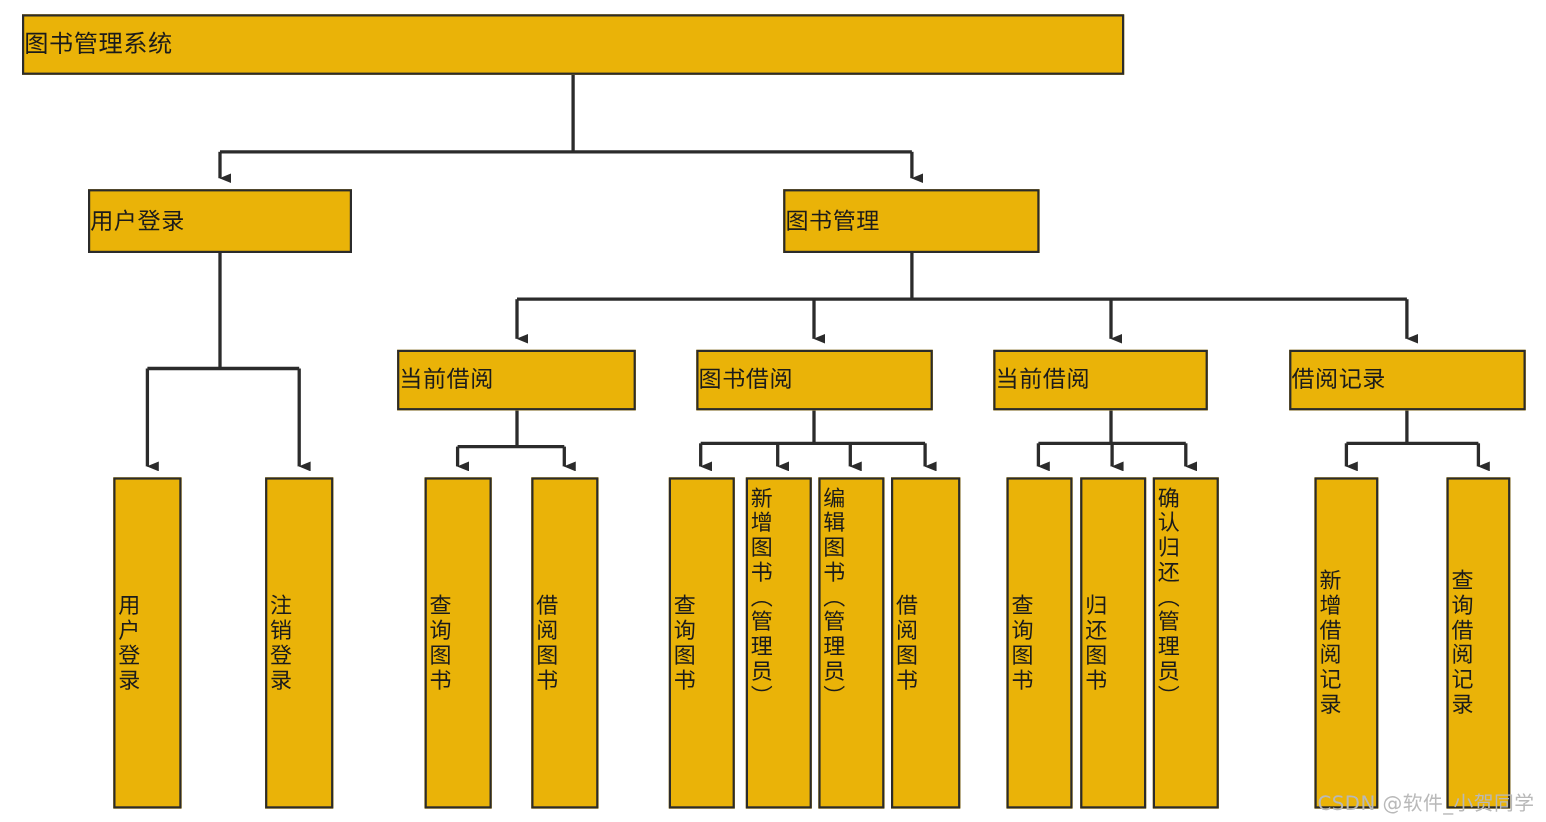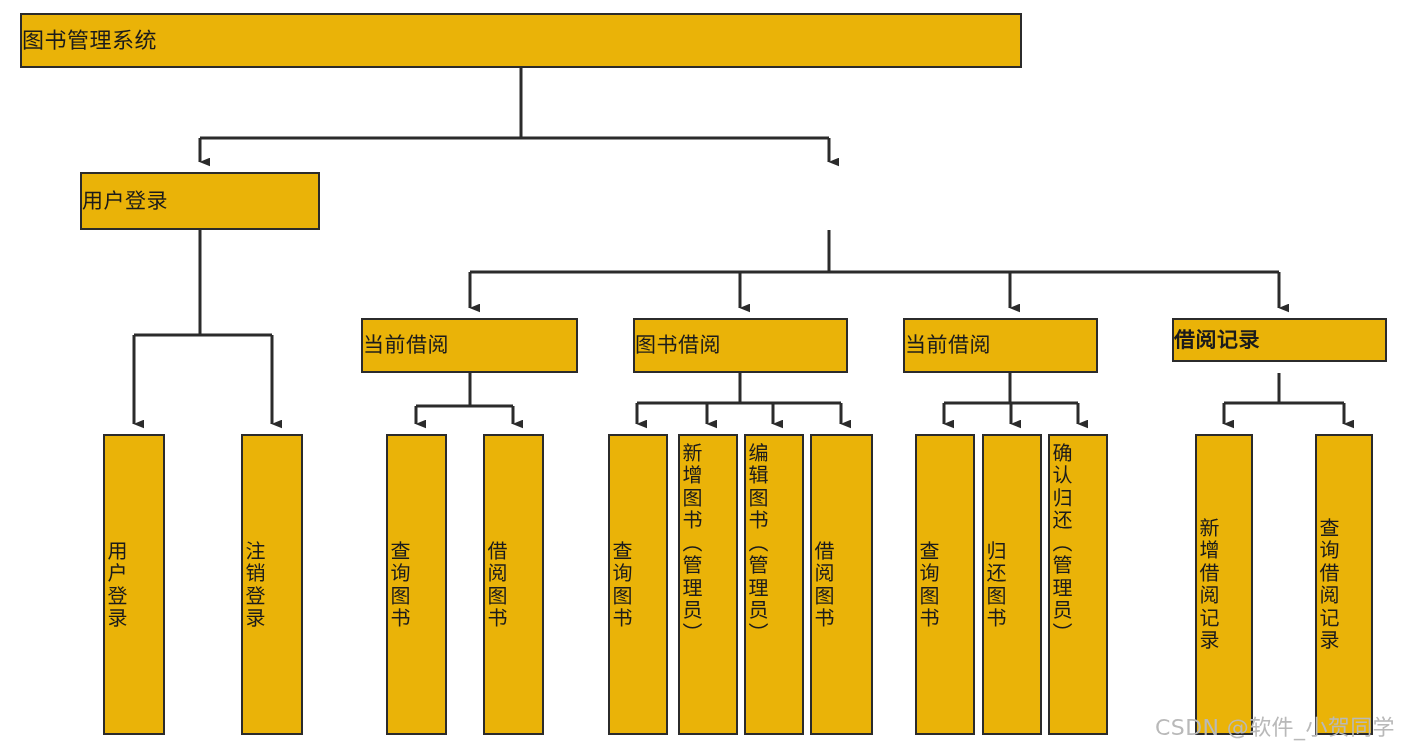--- a/index.html
+++ b/index.html
@@ -61,21 +61,21 @@
     line-height: 1.05;
   }
   .node.vertical.centered {
     align-items: center;
     padding-top: 0;
   }
   #watermark {
     position: absolute;
     right: 10px;
     bottom: 6px;
-    font-size: 22px;
+    font-size: 18px;
     color: #b9b9b9;
     letter-spacing: 0.4px;
     white-space: nowrap;
     pointer-events: none;
   }
 </style>
 </head>
 <body>
 
 <div id="diagram-root">
@@ -130,31 +130,34 @@
     </g>
   </svg>
 
   <div class="node horizontal root-node" style="left:20px;top:13px;width:1002px;height:55px;">
     <span class="node-label">图书管理系统</span>
   </div>
 
   <div class="node horizontal" style="left:80px;top:172px;width:240px;height:58px;">
     <span class="node-label">用户登录</span>
   </div>
+  <div class="node horizontal" style="left:712px;top:172px;width:233px;height:58px;">
+    <span class="node-label">图书管理</span>
+  </div>
 
   <div class="node horizontal" style="left:361px;top:318px;width:217px;height:55px;">
     <span class="node-label">当前借阅</span>
   </div>
   <div class="node horizontal" style="left:633px;top:318px;width:215px;height:55px;">
     <span class="node-label">图书借阅</span>
   </div>
   <div class="node horizontal" style="left:903px;top:318px;width:195px;height:55px;">
     <span class="node-label">当前借阅</span>
   </div>
-  <div class="node horizontal" style="left:1172px;top:318px;width:215px;height:44px;font-weight:bold;">
+  <div class="node horizontal" style="left:1172px;top:318px;width:215px;height:55px;">
     <span class="node-label">借阅记录</span>
   </div>
 
   <div class="node vertical centered" style="left:103px;top:434px;width:62px;height:301px;">
     <span class="node-label">用户登录</span>
   </div>
   <div class="node vertical centered" style="left:241px;top:434px;width:62px;height:301px;">
     <span class="node-label">注销登录</span>
   </div>
 

